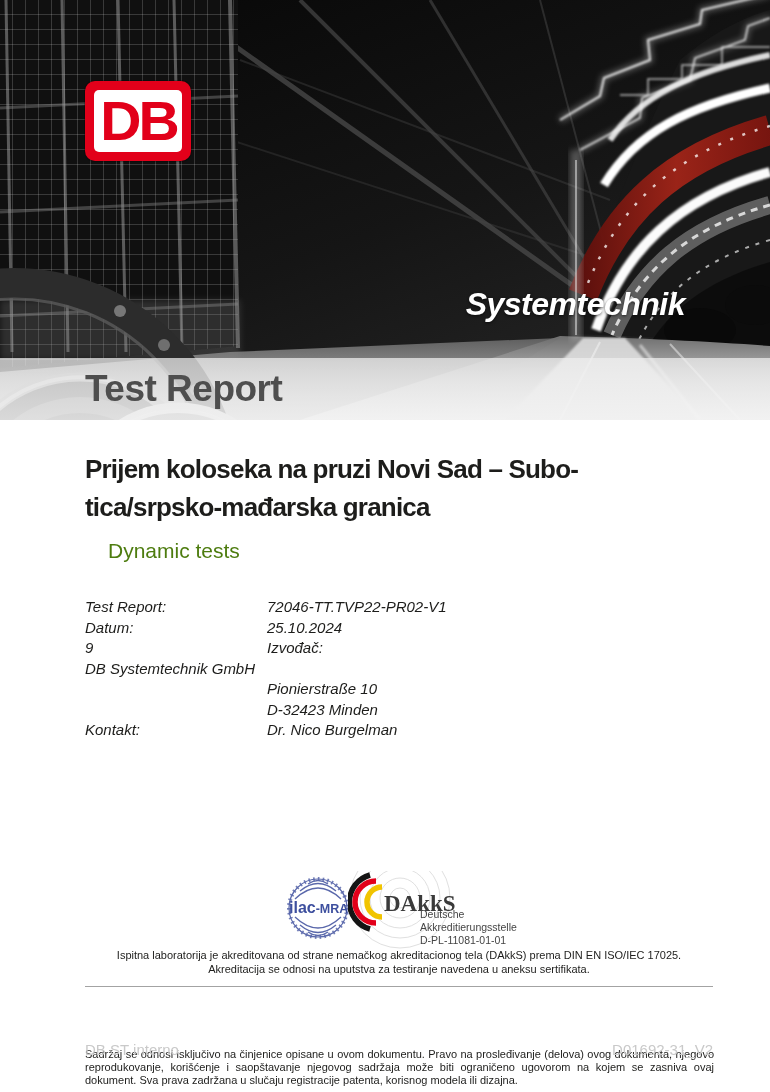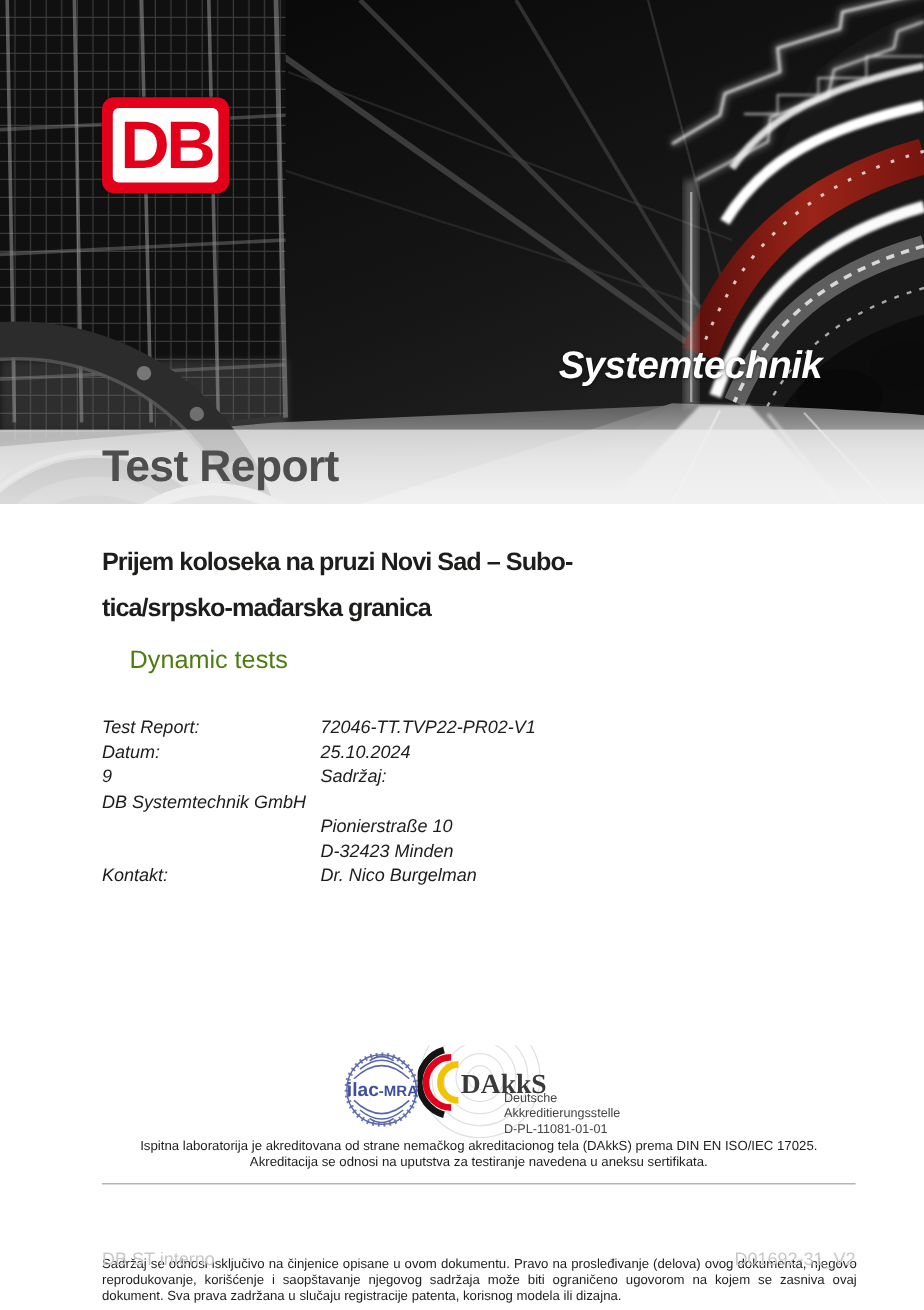--- a/index.html
+++ b/index.html
@@ -33,21 +33,21 @@
     position:absolute;left:0;top:358px;width:770px;height:62px;
     background:linear-gradient(to bottom,rgba(238,238,238,.74),rgba(243,243,243,.86));
   }
   .band-title{
     position:absolute;left:85px;top:6px;
     font-size:37px;font-weight:bold;color:#4e4e4e;letter-spacing:-0.5px;line-height:50px;
   }
   
   .doc-title{
     position:absolute;left:85px;top:450px;width:620px;
-    font-size:21px;font-weight:bold;line-height:38px;letter-spacing:-0.8px;
+    font-size:26px;font-weight:bold;line-height:38px;letter-spacing:-0.8px;
     color:#1d1d1b;white-space:pre-line;
   }
   .doc-subtitle{
     position:absolute;left:85px;top:539px;font-size:21px;color:#4d7c0f;margin-left:23px;
   }
   .info-table{
     position:absolute;left:85px;top:597px;width:560px;
     display:grid;grid-template-columns:182px 1fr;
     font-size:15px;line-height:20.5px;color:#1d1d1b;font-style:italic;
   }
@@ -211,21 +211,21 @@
   <div class="doc-title">Prijem koloseka na pruzi Novi Sad – Subo-
 tica/srpsko-mađarska granica</div>
   <div class="doc-subtitle">Dynamic tests</div>
 
   <div class="info-table">
     <div>Test Report:</div>
     <div>72046-TT.TVP22-PR02-V1</div>
     <div>Datum:</div>
     <div>25.10.2024</div>
     <div>9</div>
-    <div>Sadržaj:</div>
+    <div>Izvođač:</div>
     <div>DB Systemtechnik GmbH</div>
     <div></div>
     <div></div>
     <div>Pionierstraße 10</div>
     <div></div>
     <div>D-32423 Minden</div>
     <div>Kontakt:</div>
     <div>Dr. Nico Burgelman</div>
   </div>
 

